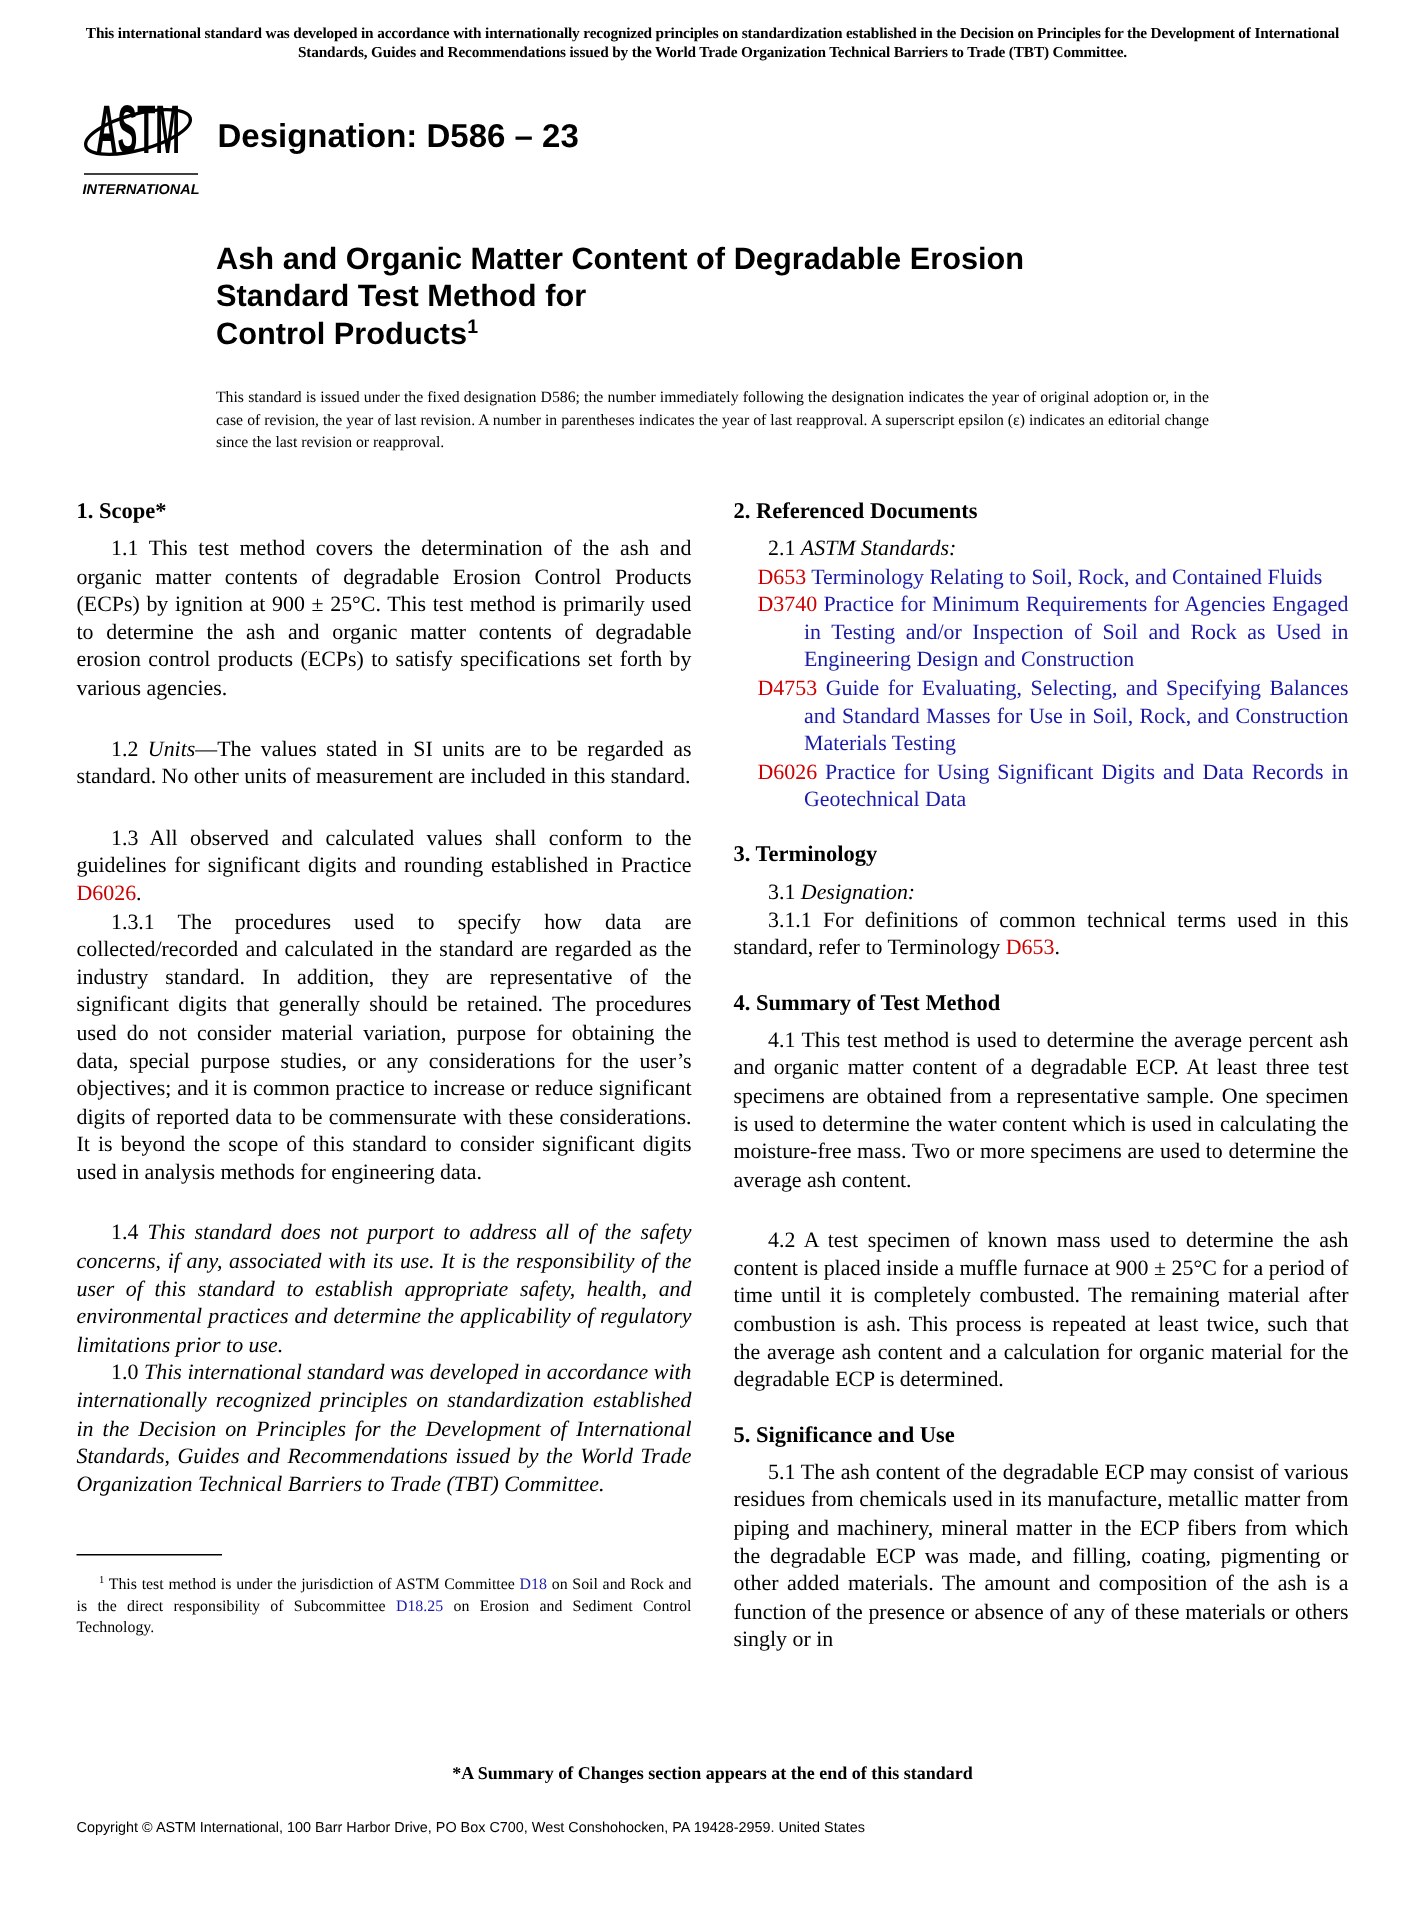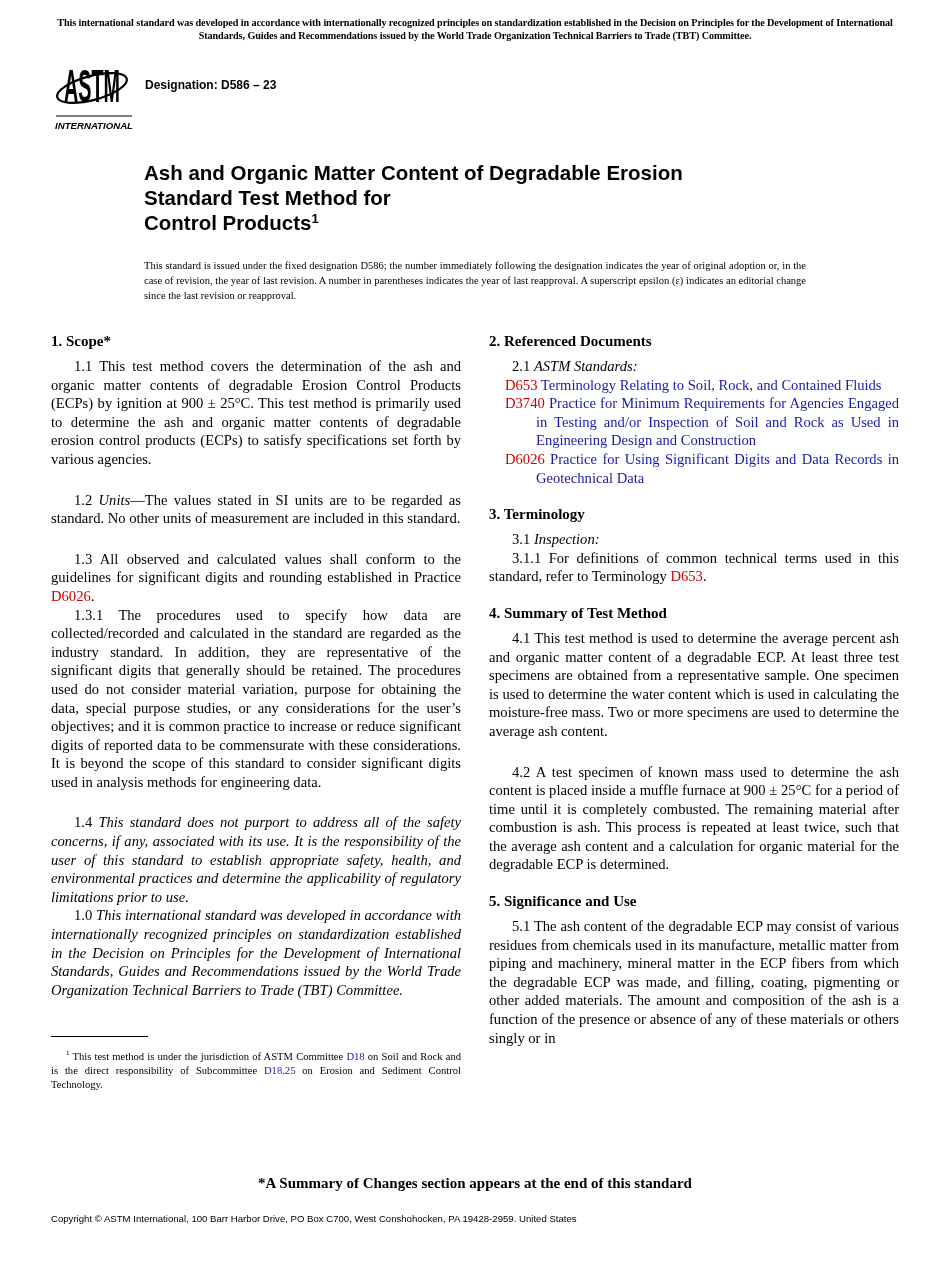--- a/index.html
+++ b/index.html
@@ -1,38 +1,38 @@
 <!DOCTYPE html>
 <html><head>
 <meta charset="utf-8">
 <style>
   html, body { margin: 0; padding: 0; background: #ffffff; }
   body { width: 950px; height: 1272px; position: relative; overflow: hidden; color: #000; font-family: "Liberation Serif", serif; }
   .top-notice { position: absolute; top: 16px; left: 40px; width: 870px; text-align: center; font-family: "Liberation Serif", serif; font-weight: bold; font-size: 10.2px; line-height: 13px; letter-spacing: -0.1px; }
   .logo { position: absolute; top: 56px; left: 52px; width: 84px; height: 76px; }
-  .designation { position: absolute; top: 78px; left: 145px; font-family: "Liberation Sans", sans-serif; font-weight: bold; font-size: 12px; }
+  .designation { position: absolute; top: 78px; left: 145px; font-family: "Liberation Sans", sans-serif; font-weight: bold; font-size: 22px; }
   .title { position: absolute; top: 160px; left: 144px; font-family: "Liberation Sans", sans-serif; font-weight: bold; font-size: 20.5px; line-height: 25px; }
   .title sup { font-size: 13px; vertical-align: 7px; line-height: 0; }
   .issued { position: absolute; top: 258px; left: 144px; width: 662px; font-size: 10.5px; line-height: 15px; text-align: justify; }
   .col { position: absolute; top: 332px; width: 410px; font-size: 14.6px; line-height: 18.6px; }
   .col.left { left: 51px; }
   .col.right { left: 489px; }
   h2 { font-size: 15px; font-weight: bold; margin: 0 0 7px 0; line-height: 18px; }
   p { margin: 0; text-align: justify; text-indent: 23px; }
   p.gap { margin-top: 22px; }
   .sec-gap { margin-top: 18px; }
   .ref { color: #cc0000; }
   .ref-title { color: #1a1aa6; }
   .refitem { padding-left: 31px; text-indent: -31px; text-align: justify; margin-left: 16px; }
   .footnote-rule { position: absolute; top: 1036px; left: 51px; width: 97px; border-top: 1px solid #000; }
   .footnotes { position: absolute; top: 1046px; left: 51px; width: 410px; font-size: 10.6px; line-height: 14.4px; }
   .footnotes p { text-indent: 15px; }
   .footnotes sup { font-size: 7px; }
   .fnlink { color: #1a1aa6; }
-  .changes-note { position: absolute; top: 1175px; left: 0; width: 950px; text-align: center; font-weight: bold; font-size: 15px; }
+  .changes-note { position: absolute; top: 1175px; left: 0; width: 950px; text-align: center; font-weight: bold; font-size: 12px; }
   .copyright { position: absolute; top: 1199px; left: 51px; font-family: "Liberation Sans", sans-serif; font-size: 9.6px; margin-top: 14px; }
 </style>
 </head>
 <body>
 
 <div class="top-notice">This international standard was developed in accordance with internationally recognized principles on standardization established in the Decision on Principles for the Development of International Standards, Guides and Recommendations issued by the World Trade Organization Technical Barriers to Trade (TBT) Committee.</div>
 
 <div class="logo">
   <svg width="84" height="76" viewBox="0 0 84 76">
     <ellipse cx="40" cy="32" rx="36" ry="12" fill="none" stroke="#000" stroke-width="2.2" transform="rotate(-15 40 32)"></ellipse>
@@ -63,26 +63,27 @@
     <p><span>1.0 </span><i>This international standard was developed in accordance with internationally recognized principles on standardization established in the Decision on Principles for the Development of International Standards, Guides and Recommendations issued by the World Trade Organization Technical Barriers to Trade (TBT) Committee.</i></p>
   </section>
 </div>
 
 <div class="col right">
   <section>
     <h2>2.  Referenced Documents</h2>
     <p><span>2.1 </span><i>ASTM Standards:</i></p>
     <div class="refitem"><span class="ref">D653</span> <span class="ref-title">Terminology Relating to Soil, Rock, and Contained Fluids</span></div>
     <div class="refitem"><span class="ref">D3740</span> <span class="ref-title">Practice for Minimum Requirements for Agencies Engaged in Testing and/or Inspection of Soil and Rock as Used in Engineering Design and Construction</span></div>
+    <div class="refitem"><span class="ref">D4753</span> <span class="ref-title">Guide for Evaluating, Selecting, and Specifying Balances and Standard Masses for Use in Soil, Rock, and Construction Materials Testing</span></div>
     <div class="refitem"><span class="ref">D6026</span> <span class="ref-title">Practice for Using Significant Digits and Data Records in Geotechnical Data</span></div>
   </section>
 
   <section class="sec-gap">
     <h2>3.  Terminology</h2>
-    <p><span>3.1 </span><i>Inspection:</i></p>
+    <p><span>3.1 </span><i>Designation:</i></p>
     <p><span>3.1.1  For definitions of common technical terms used in this standard, refer to Terminology </span><span class="ref">D653</span><span>.</span></p>
   </section>
 
   <section class="sec-gap">
     <h2>4.  Summary of Test Method</h2>
     <p>4.1 This test method is used to determine the average percent ash and organic matter content of a degradable ECP. At least three test specimens are obtained from a representative sample. One specimen is used to determine the water content which is used in calculating the moisture-free mass. Two or more specimens are used to determine the average ash content.</p>
     <p class="gap">4.2  A test specimen of known mass used to determine the ash content is placed inside a muffle furnace at 900 ± 25°C for a period of time until it is completely combusted. The remaining material after combustion is ash. This process is repeated at least twice, such that the average ash content and a calculation for organic material for the degradable ECP is determined.</p>
   </section>
 
   <section class="sec-gap">

